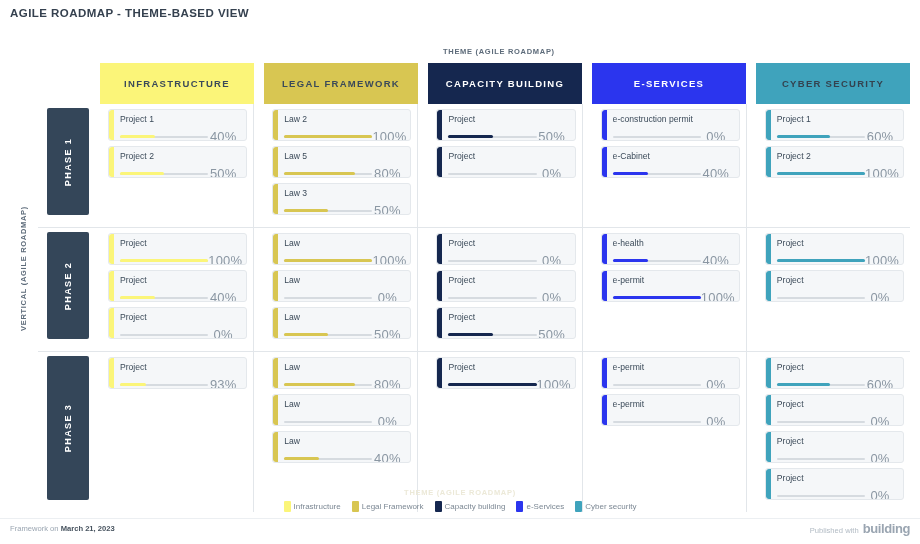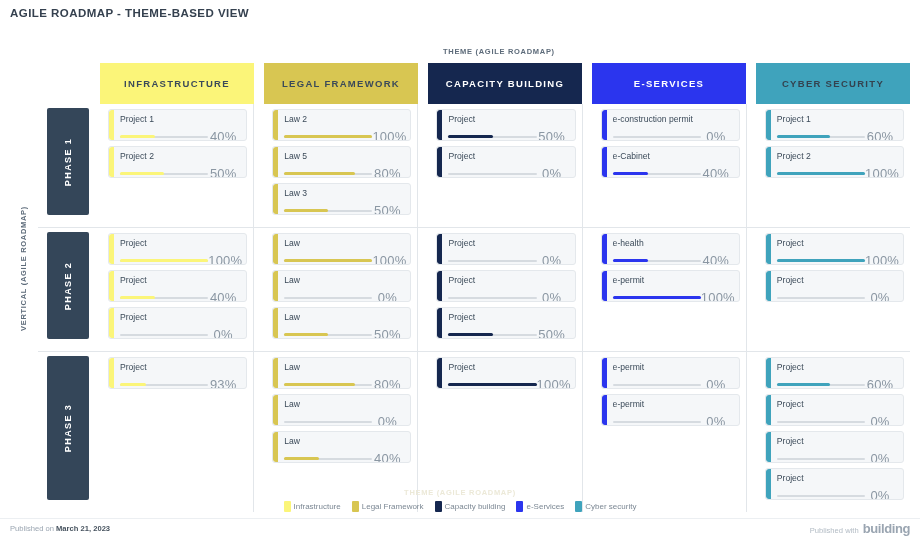--- a/index.html
+++ b/index.html
@@ -565,19 +565,19 @@
       <span class="legend-label">e-Services</span>
     </div>
     <div class="legend-item">
       <span class="legend-swatch" style="background: rgb(63, 163, 188);"></span>
       <span class="legend-label">Cyber security</span>
     </div>
   </div>
 
 <div class="footer-line"></div>
 <div class="published">
-  <span>Published on</span>
+  <span>Framework on</span>
   <b>March 21, 2023</b>
 </div>
 <div class="designed">
   <span class="dw">Published with</span>
   <span class="brand">building</span>
 </div>
 
 </body></html>

